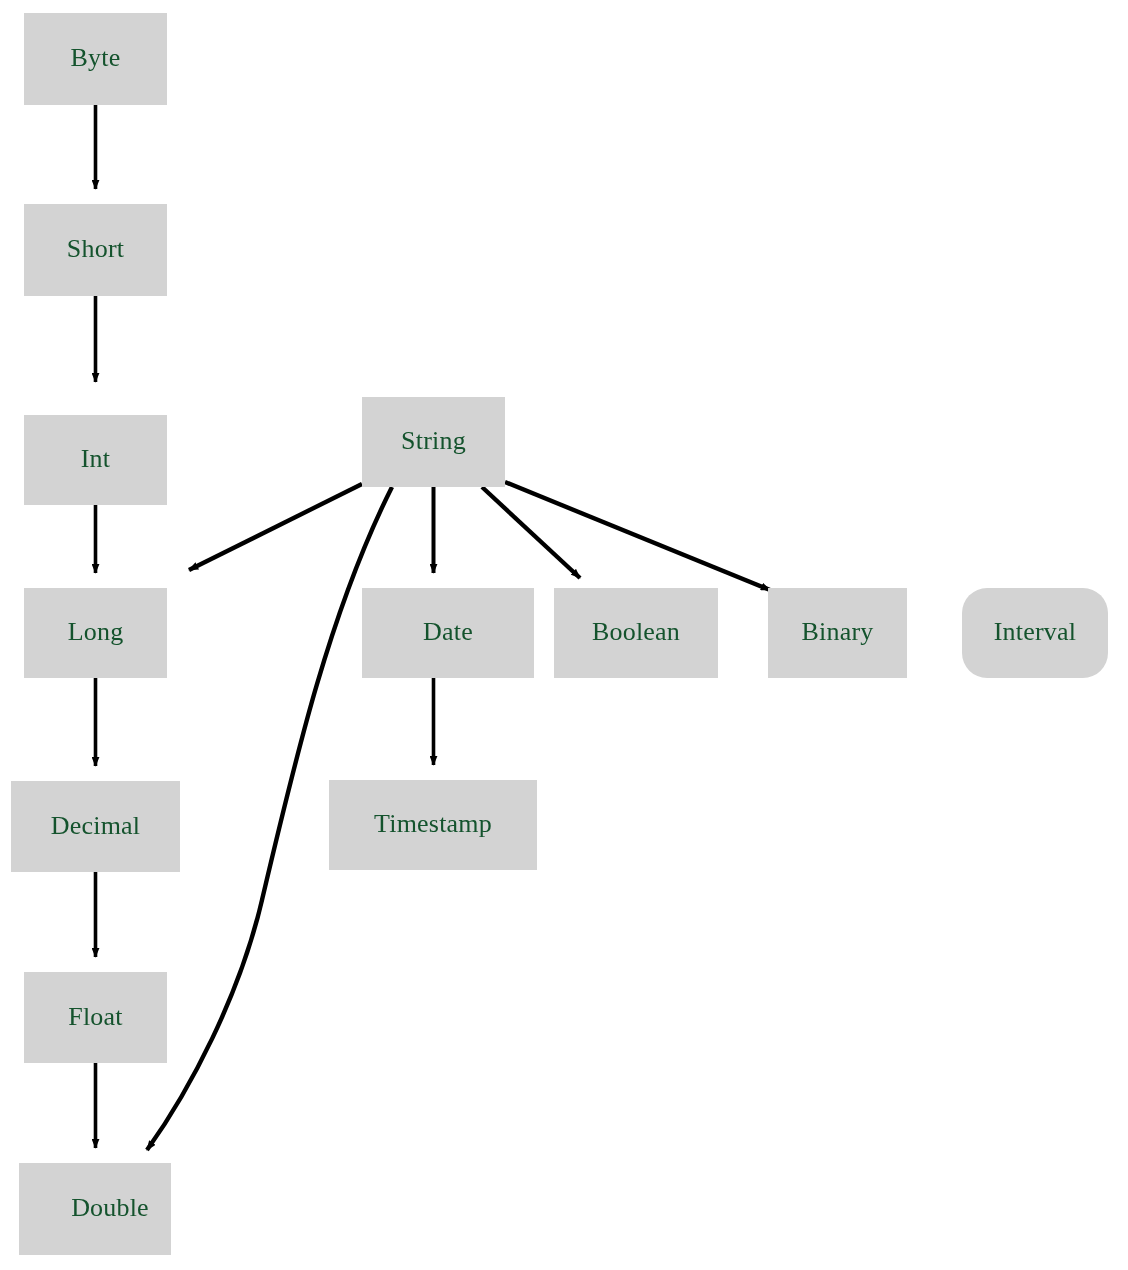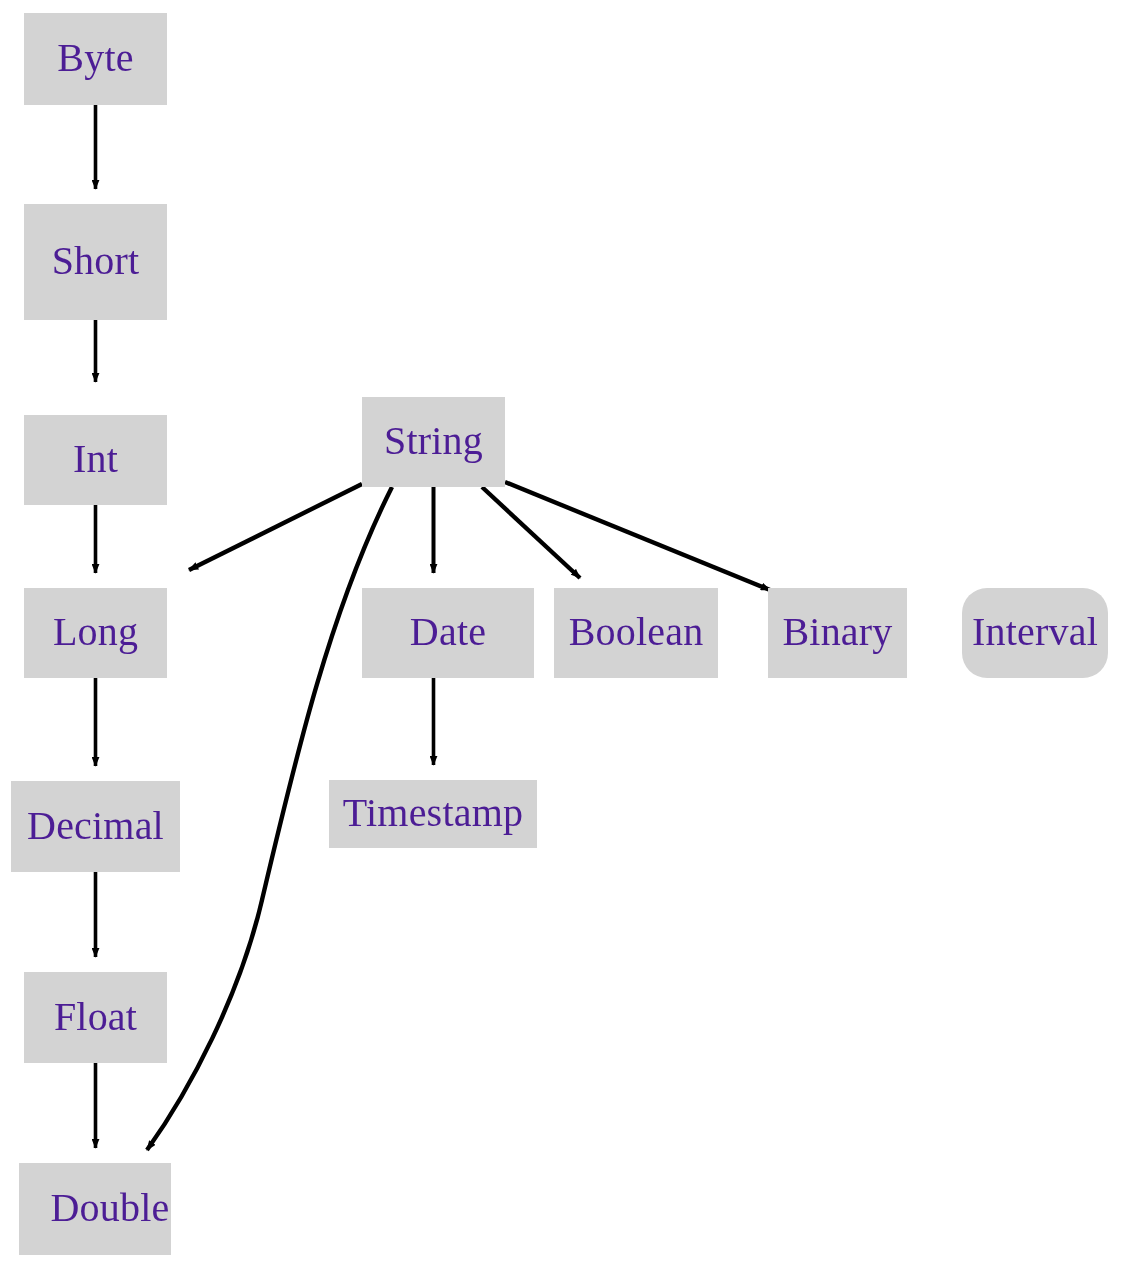--- a/index.html
+++ b/index.html
@@ -24,22 +24,22 @@
     width: 1128px;
     height: 1270px;
     pointer-events: none;
   }
   .node {
     position: absolute;
     background: #d3d3d3;
     display: flex;
     align-items: center;
     justify-content: center;
-    color: #4c1d95;
-    font-size: 40px;
+    color: #14532d;
+    font-size: 26px;
     line-height: 1;
     letter-spacing: 0.2px;
     white-space: nowrap;
     box-sizing: border-box;
   }
   .node-label {
     display: block;
     transform: translateY(-1px);
   }
 </style>
@@ -101,21 +101,21 @@
 
     <g>
       <path d="M433.5,678 L433.5,765" stroke="#000000" stroke-width="3.6" fill="none" marker-end="url(#arrowhead)"></path>
     </g>
   </svg>
 
   <div class="node" style="left:24px; top:13px; width:143px; height:92px;">
     <span class="node-label">Byte</span>
   </div>
 
-  <div class="node" style="left:24px; top:204px; width:143px; height:116px;">
+  <div class="node" style="left:24px; top:204px; width:143px; height:92px;">
     <span class="node-label">Short</span>
   </div>
 
   <div class="node" style="left:24px; top:397px; width:143px; height:90px;margin-top:18px;">
     <span class="node-label">Int</span>
   </div>
 
   <div class="node" style="left:362px; top:397px; width:143px; height:90px;">
     <span class="node-label">String</span>
   </div>
@@ -137,21 +137,21 @@
   </div>
 
   <div class="node" style="left:962px; top:588px; width:146px; height:90px;border-radius:25px;">
     <span class="node-label">Interval</span>
   </div>
 
   <div class="node" style="left:11px; top:781px; width:169px; height:91px;">
     <span class="node-label">Decimal</span>
   </div>
 
-  <div class="node" style="left:329px; top:780px; width:208px; height:68px;">
+  <div class="node" style="left:329px; top:780px; width:208px; height:90px;">
     <span class="node-label">Timestamp</span>
   </div>
 
   <div class="node" style="left:24px; top:972px; width:143px; height:91px;">
     <span class="node-label">Float</span>
   </div>
 
   <div class="node" style="left:19px; top:1163px; width:152px; height:92px;padding-left:30px;">
     <span class="node-label">Double</span>
   </div>

